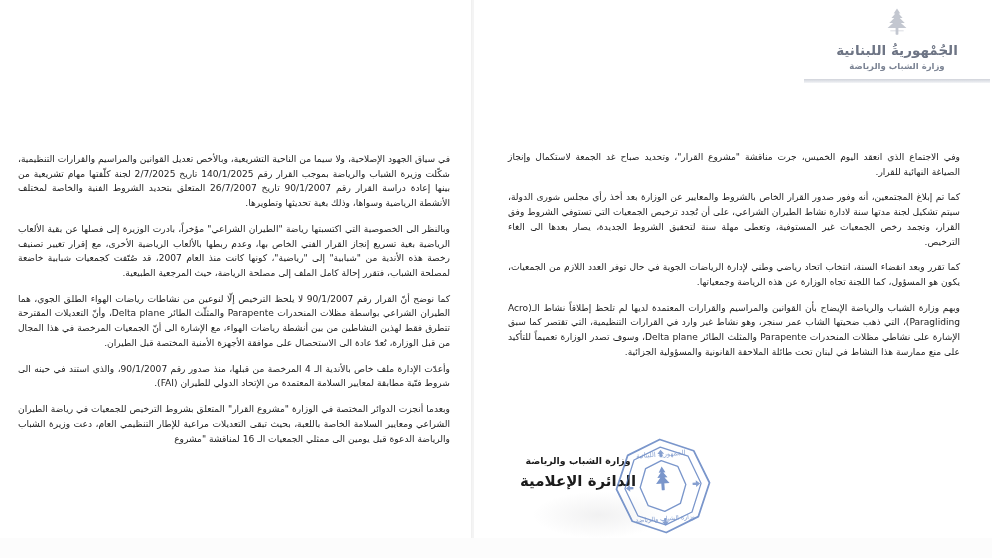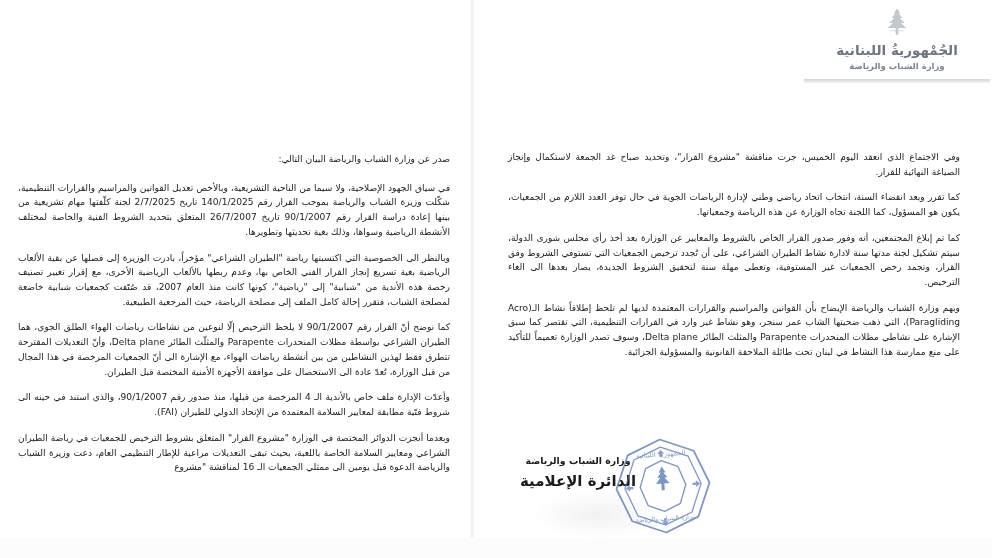--- a/index.html
+++ b/index.html
@@ -177,22 +177,22 @@
           <path d="M18 40 L42 40 L42 42 L18 42 Z" opacity="0.55"></path>
         </g>
       </svg>
       <div class="lh-title">الجُمْهوريةُ اللبنانية</div>
       <div class="lh-sub">وزارة الشباب والرياضة</div>
       <div class="lh-rule"></div>
     </div>
 
     <div class="body-col body-left">
       <p class="para">وفي الاجتماع الذي انعقد اليوم الخميس، جرت مناقشة "مشروع القرار"، وتحديد صباح غد الجمعة لاستكمال وإنجاز الصياغة النهائية للقرار.</p>
+      <p class="para">كما تم إبلاغ المجتمعين، أنه وفور صدور القرار الخاص بالشروط والمعايير عن الوزارة بعد أخذ رأي مجلس شورى الدولة، سيتم تشكيل لجنة مدتها سنة لادارة نشاط الطيران الشراعي، على أن تُجدد ترخيص الجمعيات التي تستوفي الشروط وفق القرار، وتجمد رخص الجمعيات غير المستوفية، وتعطى مهلة سنة لتحقيق الشروط الجديدة، يصار بعدها الى الغاء الترخيص.</p>
       <p class="para">كما تقرر وبعد انقضاء السنة، انتخاب اتحاد رياضي وطني لإدارة الرياضات الجوية في حال توفر العدد اللازم من الجمعيات، يكون هو المسؤول، كما اللجنة تجاه الوزارة عن هذه الرياضة وجمعياتها.</p>
-      <p class="para">كما تم إبلاغ المجتمعين، أنه وفور صدور القرار الخاص بالشروط والمعايير عن الوزارة بعد أخذ رأي مجلس شورى الدولة، سيتم تشكيل لجنة مدتها سنة لادارة نشاط الطيران الشراعي، على أن تُجدد ترخيص الجمعيات التي تستوفي الشروط وفق القرار، وتجمد رخص الجمعيات غير المستوفية، وتعطى مهلة سنة لتحقيق الشروط الجديدة، يصار بعدها الى الغاء الترخيص.</p>
       <p class="para">وبهم وزارة الشباب والرياضة الإيضاح بأن القوانين والمراسيم والقرارات المعتمدة لديها لم تلحظ إطلاقاً نشاط الـ(Acro Paragliding)، التي ذهب ضحيتها الشاب عمر سنجر، وهو نشاط غير وارد في القرارات التنظيمية، التي تقتصر كما سبق الإشارة على نشاطي مظلات المنحدرات Parapente والمثلث الطائر Delta plane، وسوف تصدر الوزارة تعميماً للتأكيد على منع ممارسة هذا النشاط في لبنان تحت طائلة الملاحقة القانونية والمسؤولية الجزائية.</p>
     </div>
 
     <div class="watermark"></div>
 
     <div class="signature">
       <div class="sig-line1">وزارة الشباب والرياضة</div>
       <div class="sig-line2">الدائرة الإعلامية</div>
     </div>
 
@@ -217,21 +217,20 @@
       </g>
       <g fill="#5579bd" font-family="'DejaVu Sans',sans-serif" font-size="8" opacity="0.9">
         <text x="60" y="24" text-anchor="middle">الجمهورية اللبنانية</text>
       </g>
     </svg>
   </div>
 
   <div class="page page-right">
 
     <div class="body-col body-right">
-      <p class="para lead">صدر عن وزارة الشباب والرياضة البيان التالي:</p>
       <p class="para">في سياق الجهود الإصلاحية، ولا سيما من الناحية التشريعية، وبالأخص تعديل القوانين والمراسيم والقرارات التنظيمية، شكّلت وزيرة الشباب والرياضة بموجب القرار رقم 140/1/2025 تاريخ 2/7/2025 لجنة كلّفتها مهام تشريعية من بينها إعادة دراسة القرار رقم 90/1/2007 تاريخ 26/7/2007 المتعلق بتحديد الشروط الفنية والخاصة لمختلف الأنشطة الرياضية وسواها، وذلك بغية تحديثها وتطويرها.</p>
       <p class="para">وبالنظر الى الخصوصية التي اكتسبتها رياضة "الطيران الشراعي" مؤخراً، بادرت الوزيرة إلى فصلها عن بقية الألعاب الرياضية بغية تسريع إنجاز القرار الفني الخاص بها، وعدم ربطها بالألعاب الرياضية الأخرى، مع إقرار تغيير تصنيف رخصة هذه الأندية من "شبابية" إلى "رياضية"، كونها كانت منذ العام 2007، قد صُنّفت كجمعيات شبابية خاضعة لمصلحة الشباب، فتقرر إحالة كامل الملف إلى مصلحة الرياضة، حيث المرجعية الطبيعية.</p>
       <p class="para">كما نوضح أنّ القرار رقم 90/1/2007 لا يلحظ الترخيص إلّا لنوعين من نشاطات رياضات الهواء الطلق الجوي، هما الطيران الشراعي بواسطة مظلات المنحدرات Parapente والمثلّث الطائر Delta plane، وأنّ التعديلات المقترحة تتطرق فقط لهذين النشاطين من بين أنشطة رياضات الهواء، مع الإشارة الى أنّ الجمعيات المرخصة في هذا المجال من قبل الوزارة، تُعدّ عادة الى الاستحصال على موافقة الأجهزة الأمنية المختصة قبل الطيران.</p>
       <p class="para">وأعدّت الإدارة ملف خاص بالأندية الـ 4 المرخصة من قبلها، منذ صدور رقم 90/1/2007، والذي استند في حينه الى شروط فنّية مطابقة لمعايير السلامة المعتمدة من الإتحاد الدولي للطيران (FAI).</p>
       <p class="para">وبعدما أنجزت الدوائر المختصة في الوزارة "مشروع القرار" المتعلق بشروط الترخيص للجمعيات في رياضة الطيران الشراعي ومعايير السلامة الخاصة باللعبة، بحيث تبقى التعديلات مراعية للإطار التنظيمي العام، دعت وزيرة الشباب والرياضة الدعوة قبل يومين الى ممثلي الجمعيات الـ 16 لمناقشة "مشروع</p>
     </div>
   </div>
 
 </div>
 

